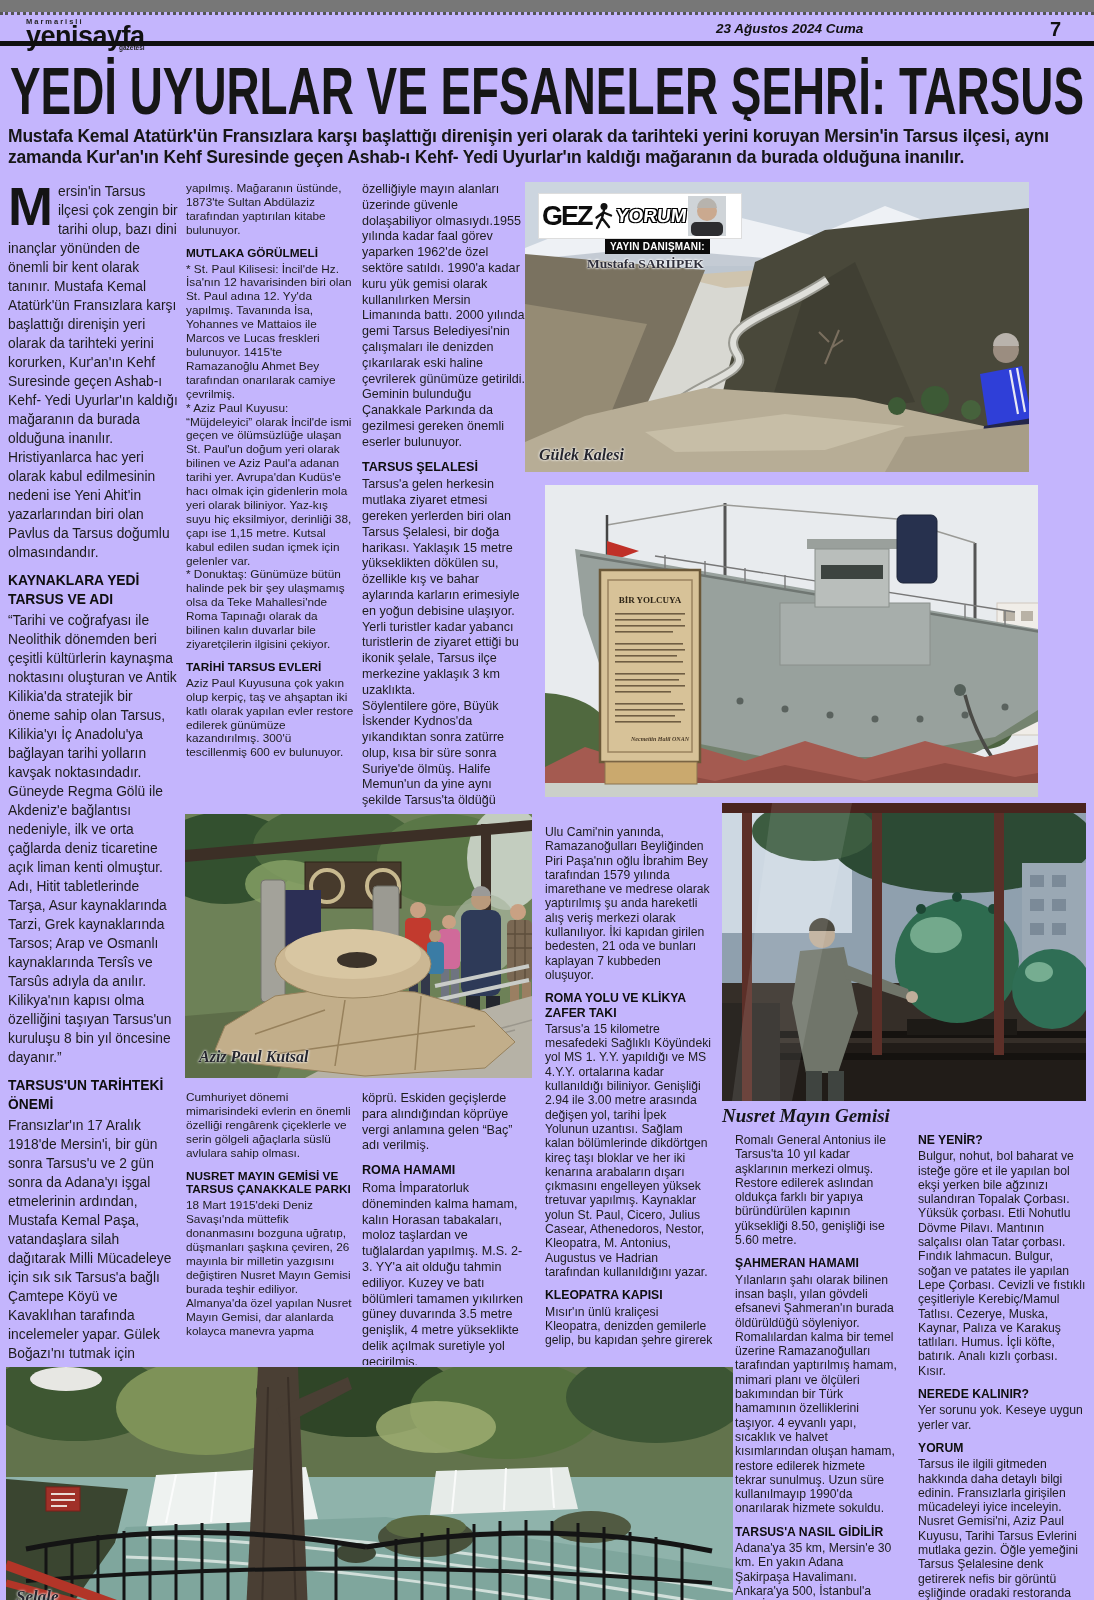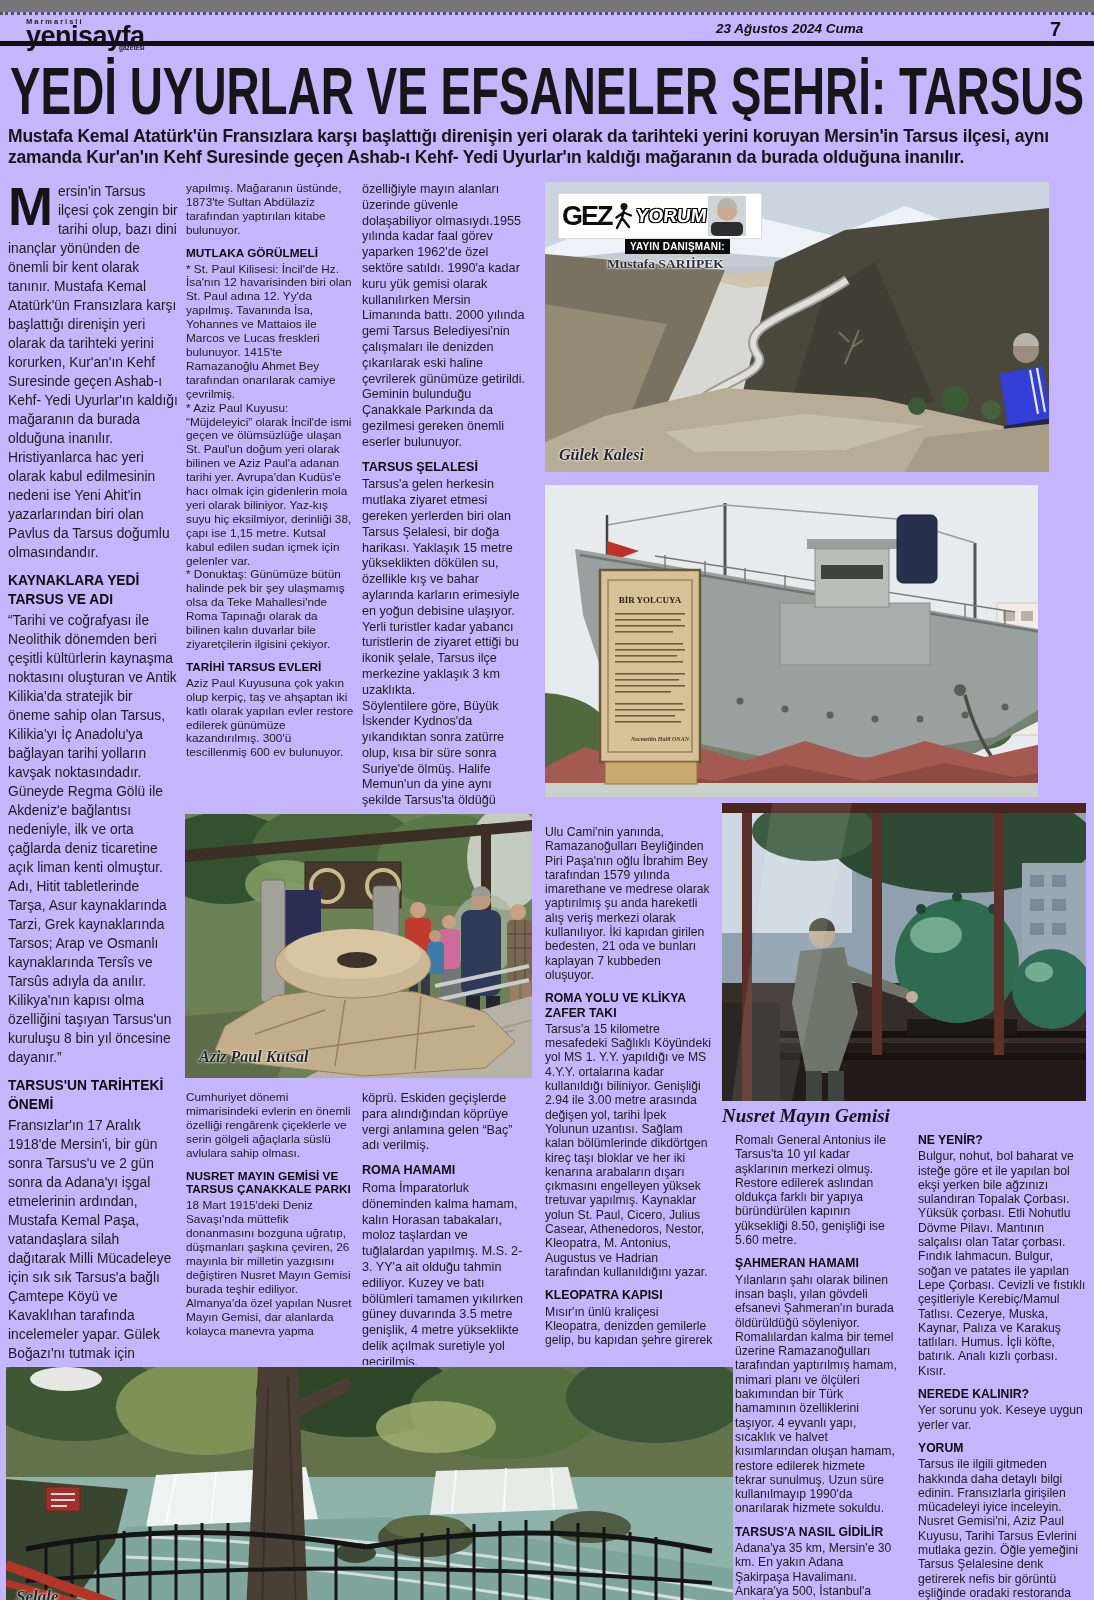--- a/index.html
+++ b/index.html
@@ -89,21 +89,21 @@
   </div>
 
   <div class="abs col c-md" style="left:362px;top:167px;width:168px;height:628px;">
     <p class="bp">özelliğiyle mayın alanları üzerinde güvenle dolaşabiliyor olmasıydı.1955 yılında kadar faal görev yaparken 1962'de özel sektöre satıldı. 1990'a kadar kuru yük gemisi olarak kullanılırken Mersin Limanında battı. 2000 yılında gemi Tarsus Belediyesi'nin çalışmaları ile denizden çıkarılarak eski haline çevrilerek günümüze getirildi. Geminin bulunduğu Çanakkale Parkında da gezilmesi gereken önemli eserler bulunuyor.</p>
     <h3 class="bh">TARSUS ŞELALESİ</h3>
     <p class="bp">Tarsus'a gelen herkesin mutlaka ziyaret etmesi gereken yerlerden biri olan Tarsus Şelalesi, bir doğa harikası. Yaklaşık 15 metre yükseklikten dökülen su, özellikle kış ve bahar aylarında karların erimesiyle en yoğun debisine ulaşıyor. Yerli turistler kadar yabancı turistlerin de ziyaret ettiği bu ikonik şelale, Tarsus ilçe merkezine yaklaşık 3 km uzaklıkta.</p>
     <p class="bp">Söylentilere göre, Büyük İskender Kydnos'da yıkandıktan sonra zatürre olup, kısa bir süre sonra Suriye'de ölmüş. Halife Memun'un da yine aynı şekilde Tarsus'ta öldüğü söylenir.</p>
 
   </div>
 
-  <div class="ph" style="left:545px;top:167px;width:504px;height:290px;">
+  <div class="ph" style="left:525px;top:167px;width:504px;height:290px;">
     <svg width="541" height="290" viewBox="0 0 541 290">
       <rect x="0" y="0" width="541" height="95" fill="#ccd5df"></rect>
       <polygon points="0,66 60,42 120,60 200,32 290,54 360,24 430,50 541,30 541,84 0,84" fill="#eef1f5"></polygon>
       <polygon points="0,78 120,66 240,76 360,58 460,70 541,60 541,92 0,92" fill="#b9c2cc" opacity="0.8"></polygon>
       <polygon points="150,94 260,86 305,98 200,106" fill="#cfc4ae"></polygon>
       <polygon points="178,290 230,80 300,48 541,22 541,290" fill="#49483a"></polygon>
       <polygon points="240,240 280,110 330,80 390,220" fill="#3a3a2e" opacity="0.6"></polygon>
       <polygon points="0,72 180,88 150,162 90,290 0,290" fill="#7a7260"></polygon>
       <polygon points="0,122 122,142 62,290 0,290" fill="#958b74"></polygon>
       <path d="M302,98 C252,132 192,142 212,172 C227,192 162,202 142,232" stroke="#9a9a92" stroke-width="10" fill="none"></path>

